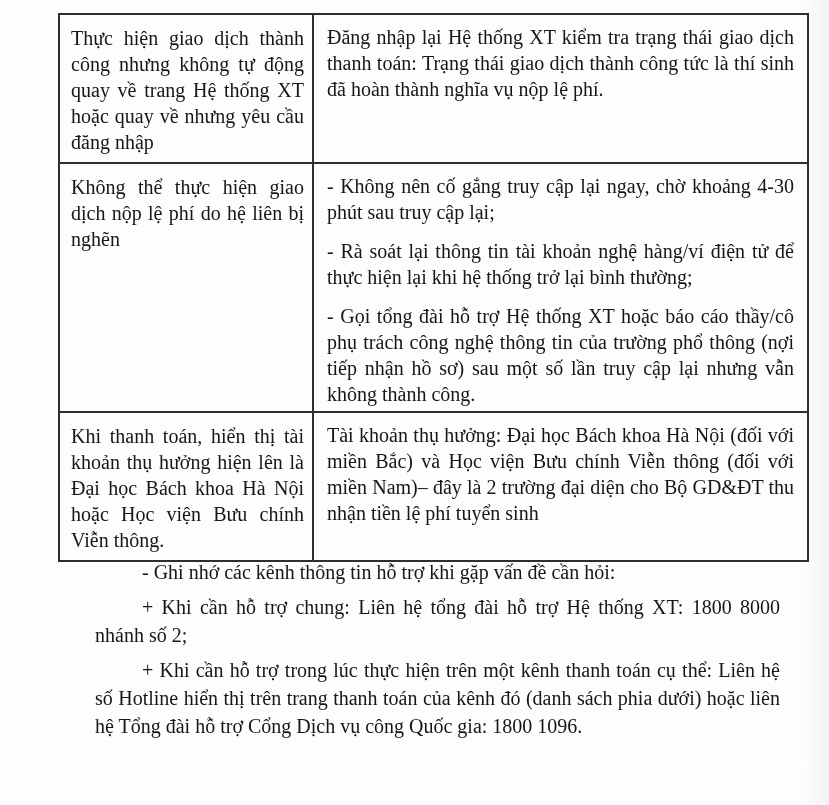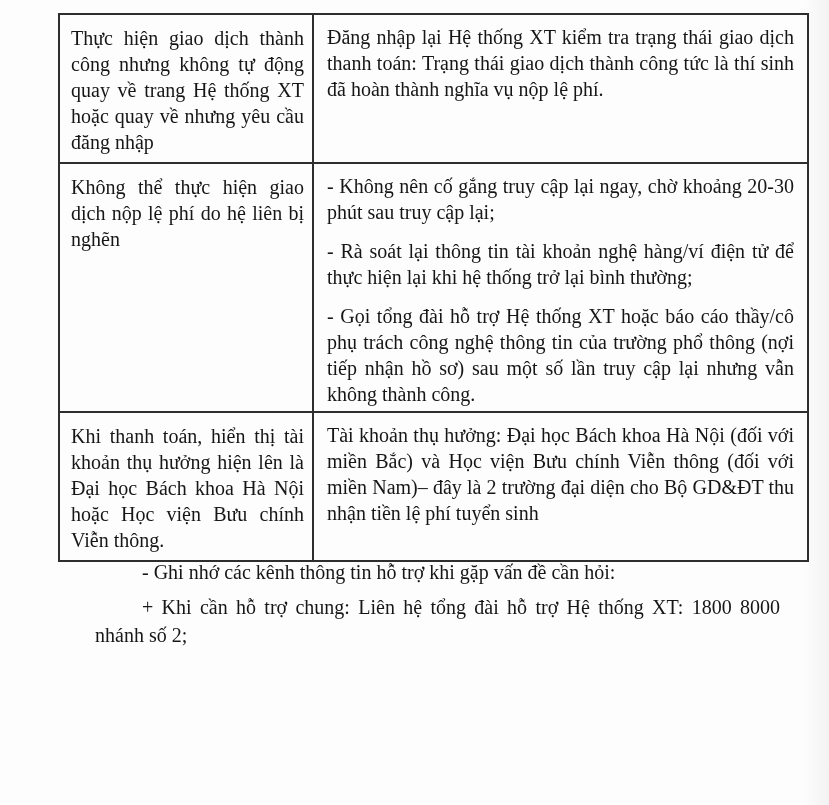--- a/index.html
+++ b/index.html
@@ -83,36 +83,37 @@
         </td>
         <td class="sol">
           <p>Đăng nhập lại Hệ thống XT kiểm tra trạng thái giao dịch thanh toán: Trạng thái giao dịch thành công tức là thí sinh đã hoàn thành nghĩa vụ nộp lệ phí.</p>
         </td>
       </tr>
       <tr class="r2">
         <td class="issue">
           <p>Không thể thực hiện giao dịch nộp lệ phí do hệ liên bị nghẽn</p>
         </td>
         <td class="sol">
-          <p>- Không nên cố gắng truy cập lại ngay, chờ khoảng 20-30 phút sau truy cập lại;</p>
+          <p>- Không nên cố gắng truy cập lại ngay, chờ khoảng 4-30 phút sau truy cập lại;</p>
           <p>- Rà soát lại thông tin tài khoản nghệ hàng/ví điện tử để thực hiện lại khi hệ thống trở lại bình thường;</p>
           <p>- Gọi tổng đài hỗ trợ Hệ thống XT hoặc báo cáo thầy/cô phụ trách công nghệ thông tin của trường phổ thông (nợi tiếp nhận hồ sơ) sau một số lần truy cập lại nhưng vẫn không thành công.</p>
         </td>
       </tr>
       <tr class="r3">
         <td class="issue">
           <p>Khi thanh toán, hiển thị tài khoản thụ hưởng hiện lên là Đại học Bách khoa Hà Nội hoặc Học viện Bưu chính Viễn thông.</p>
         </td>
         <td class="sol">
           <p>Tài khoản thụ hưởng: Đại học Bách khoa Hà Nội (đối với miền Bắc) và Học viện Bưu chính Viễn thông (đối với miền Nam)– đây là 2 trường đại diện cho Bộ GD&amp;ĐT thu nhận tiền lệ phí tuyển sinh</p>
         </td>
       </tr>
     </tbody>
   </table>
 
   <div class="notes">
     <p>- Ghi nhớ các kênh thông tin hỗ trợ khi gặp vấn đề cần hỏi:</p>
     <p>+ Khi cần hỗ trợ chung: Liên hệ tổng đài hỗ trợ Hệ thống XT: 1800 8000 nhánh số 2;</p>
+    <p>+ Khi cần hỗ trợ trong lúc thực hiện trên một kênh thanh toán cụ thể: Liên hệ số Hotline hiển thị trên trang thanh toán của kênh đó (danh sách phia dưới) hoặc liên hệ Tổng đài hỗ trợ Cổng Dịch vụ công Quốc gia: 1800 1096.</p>
   </div>
 
   <div class="scan-edge"></div>
 
 </div>
 
 </body></html>

